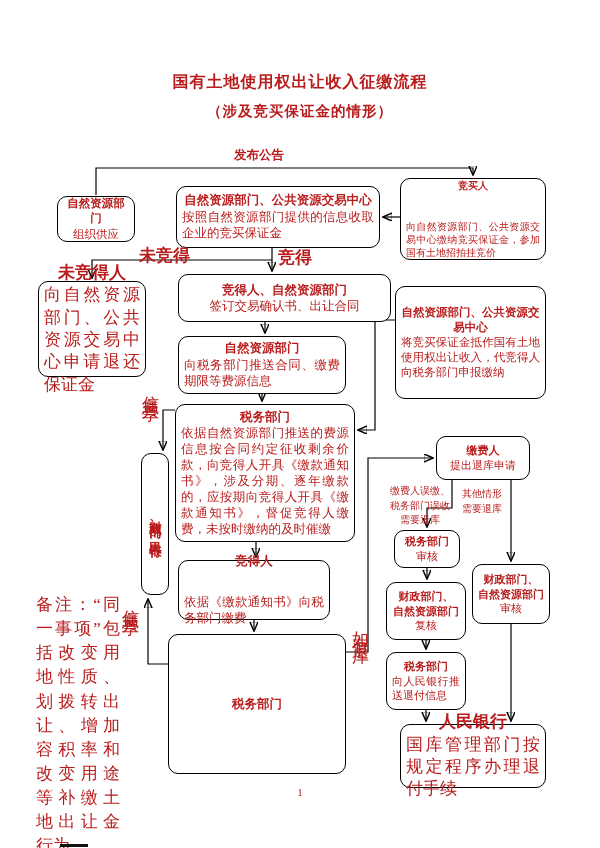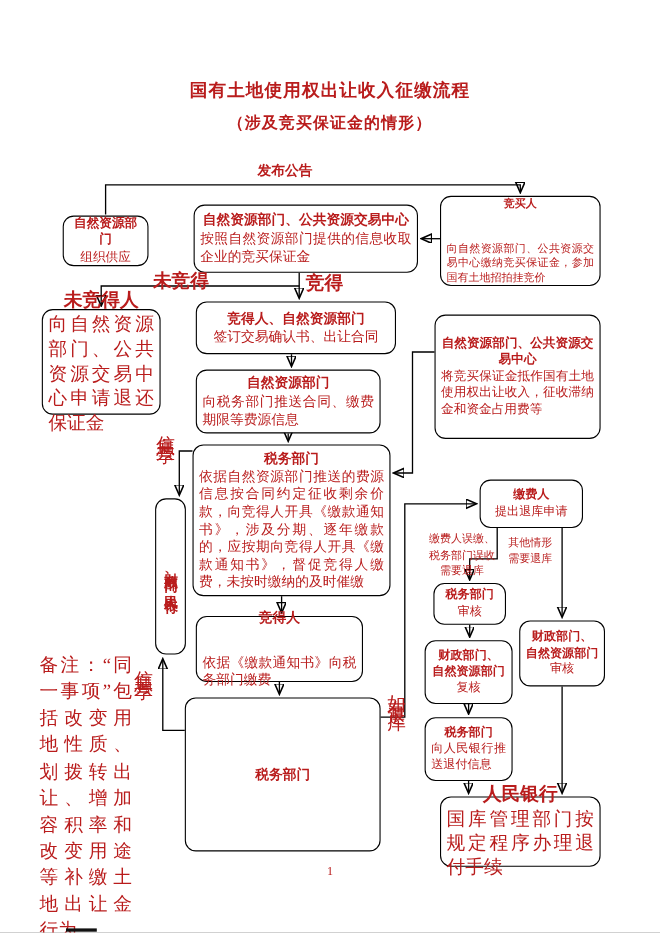--- a/index.html
+++ b/index.html
@@ -85,28 +85,28 @@
   <div class="box f105" style="left:400px;top:178px;width:146px;height:82px;">
     <div class="bt">竞买人</div>
     <div class="bb">向自然资源部门、公共资源交易中心缴纳竞买保证金，参加国有土地招拍挂竞价</div>
   </div>
 
   <div class="box f12" style="left:38px;top:281px;width:108px;height:96px;">
     <div class="bt">未竞得人</div>
     <div class="bb">向自然资源部门、公共资源交易中心申请退还保证金</div>
   </div>
 
-  <div class="box cb f125" style="left:178px;top:274px;width:182px;height:48px;">
+  <div class="box cb f125" style="left:178px;top:274px;width:213px;height:48px;">
     <div class="bt">竞得人、自然资源部门</div>
     <div class="bb">签订交易确认书、出让合同</div>
   </div>
 
   <div class="box f115" style="left:395px;top:286px;width:151px;height:113px;">
     <div class="bt">自然资源部门、公共资源交易中心</div>
-    <div class="bb">将竞买保证金抵作国有土地使用权出让收入，征收滞纳金和资金占用费等</div>
+    <div class="bb">将竞买保证金抵作国有土地使用权出让收入，代竞得人向税务部门申报缴纳</div>
   </div>
 
   <div class="box f125" style="left:178px;top:336px;width:168px;height:58px;">
     <div class="bt">自然资源部门</div>
     <div class="bb">向税务部门推送合同、缴费期限等费源信息</div>
   </div>
 
   <div class="box f125" style="left:175px;top:404px;width:180px;height:138px;line-height:1.28;">
     <div class="bt">税务部门</div>
     <div class="bb">依据自然资源部门推送的费源信息按合同约定征收剩余价款，向竞得人开具《缴款通知书》，涉及分期、逐年缴款的，应按期向竞得人开具《缴款通知书》，督促竞得人缴费，未按时缴纳的及时催缴</div>

